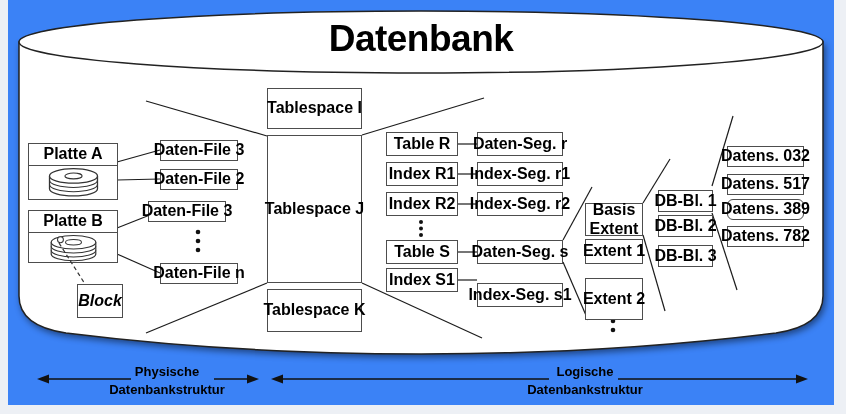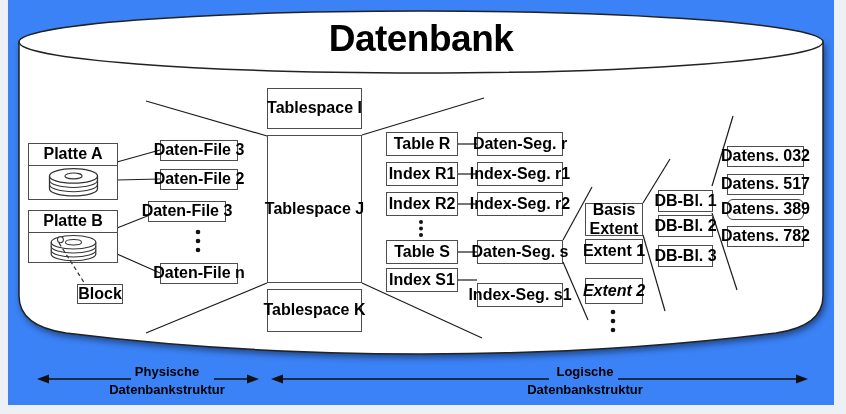--- a/index.html
+++ b/index.html
@@ -123,21 +123,21 @@
     <svg width="87" height="34" viewBox="0 0 87 34">
       <path d="M 17 11 L 17 25 A 26.5 8 0 0 0 70 25 L 70 11" fill="#fff" stroke="#333" stroke-width="1.4"></path>
       <path d="M 17 15.7 A 26.5 8 0 0 0 70 15.7" fill="none" stroke="#333" stroke-width="1.2"></path>
       <path d="M 17 20.4 A 26.5 8 0 0 0 70 20.4" fill="none" stroke="#333" stroke-width="1.2"></path>
       <ellipse cx="43.5" cy="11" rx="26.5" ry="8" fill="#fff" stroke="#333" stroke-width="1.4"></ellipse>
       <ellipse cx="43.5" cy="11" rx="9.5" ry="3.2" fill="#fff" stroke="#333" stroke-width="1.2"></ellipse>
       <circle cx="28" cy="8" r="3.5" fill="#fff" stroke="#333" stroke-width="1.2"></circle>
     </svg>
   </div>
 
-  <div class="b" style="left:77px;top:284px;width:46px;height:20px;">
+  <div class="b" style="left:77px;top:284px;width:46px;height:34px;font-style:italic;">
     <span class="ln">Block</span>
   </div>
 
   <div class="b" style="left:160px;top:140px;width:78px;height:21px;">
     <span class="ln">Daten-File 3</span>
     </div>
   <div class="b" style="left:160px;top:169px;width:78px;height:21px;">
     <span class="ln">Daten-File 2</span>
     </div>
   <div class="b" style="left:148px;top:201px;width:78px;height:21px;">
@@ -189,21 +189,21 @@
     <span class="ln">Index-Seg. s1</span>
     </div>
 
   <div class="b" style="left:585px;top:203px;width:58px;height:33px;">
     <span class="ln">Basis</span>
     <span class="ln">Extent</span>
   </div>
   <div class="b" style="left:585px;top:239px;width:58px;height:25px;">
     <span class="ln">Extent 1</span>
     </div>
-  <div class="b" style="left:585px;top:278px;width:58px;height:26px;font-style:italic;">
+  <div class="b" style="left:585px;top:278px;width:58px;height:42px;">
     <span class="ln">Extent 2</span>
     </div>
 
   <div class="b" style="left:658px;top:190px;width:55px;height:22px;">
     <span class="ln">DB-Bl. 1</span>
     </div>
   <div class="b" style="left:658px;top:215px;width:55px;height:22px;">
     <span class="ln">DB-Bl. 2</span>
     </div>
   <div class="b" style="left:658px;top:245px;width:55px;height:22px;">

